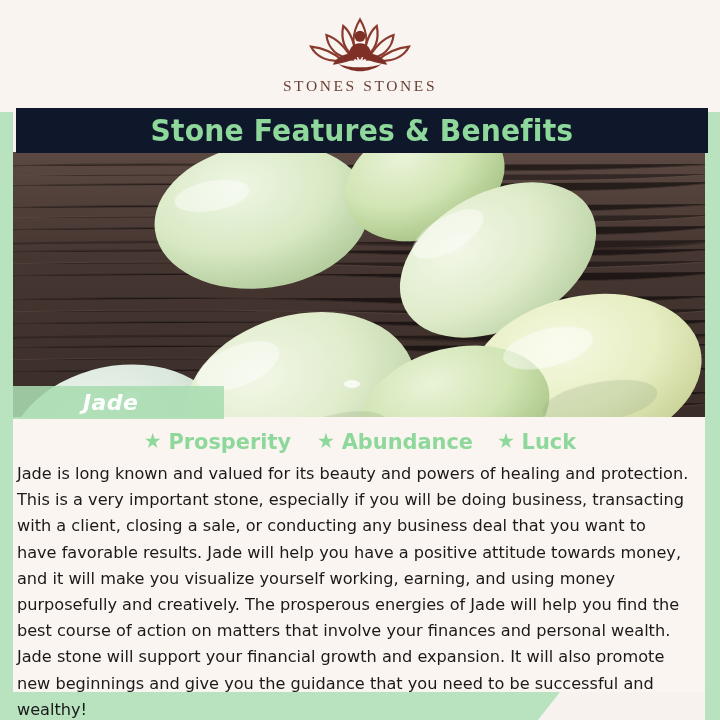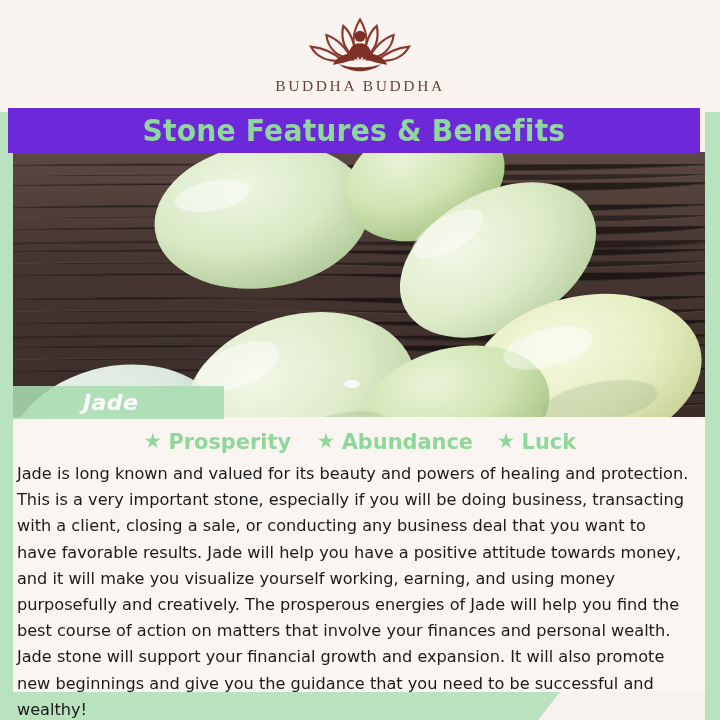--- a/index.html
+++ b/index.html
@@ -85,24 +85,24 @@
     font-size: 15.5px;
     letter-spacing: 2.6px;
     color: #6a4136;
     font-weight: 400;
   }
 
   
   .title-band {
     position: absolute;
     top: 108px;
-    left: 8px;
+    left: 16px;
     width: 692px;
     height: 45px;
-    background: #6d28d9;
+    background: #0f172a;
     z-index: 5;
     display: flex;
     align-items: center;
     justify-content: center;
   }
   .title-band .title-text {
     font-family: "DejaVu Sans", sans-serif;
     font-weight: bold;
     font-size: 30px;
     color: #8fd89b;
@@ -300,21 +300,21 @@
         <path d="M176 52 C 168 68, 150 76, 126 74 C 140 62, 156 54, 176 52 Z"></path>
       </g>
       <g fill="#7e2f26">
         <circle cx="100" cy="36" r="8.5"></circle>
         <path d="M100 47 C 88 47, 82 57, 82 68 L 118 68 C 118 57, 112 47, 100 47 Z"></path>
         <path d="M82 63 C 68 66, 60 74, 58 80 C 72 78, 86 74, 96 70 Z"></path>
         <path d="M118 63 C 132 66, 140 74, 142 80 C 128 78, 114 74, 104 70 Z"></path>
         <path d="M66 78 C 80 86, 120 86, 134 78 C 126 86, 110 90, 100 90 C 90 90, 74 86, 66 78 Z"></path>
       </g>
     </svg>
-    <div class="brand-name">BUDDHA BUDDHA</div>
+    <div class="brand-name">STONES STONES</div>
   </div>
 
   <div class="title-band">
     <div class="title-text">Stone Features &amp; Benefits</div>
   </div>
 
   <div class="stone-band">
     <span class="stone-name">Jade</span>
   </div>
 

